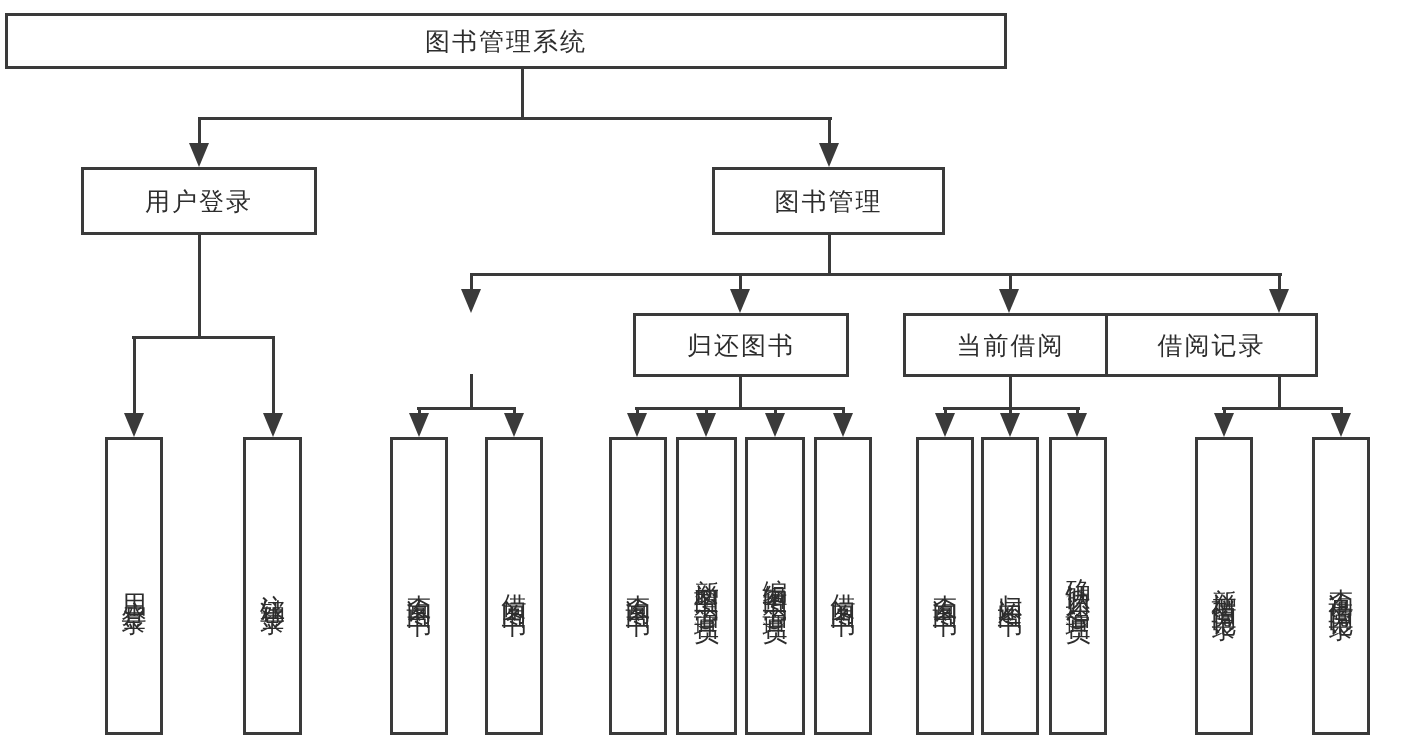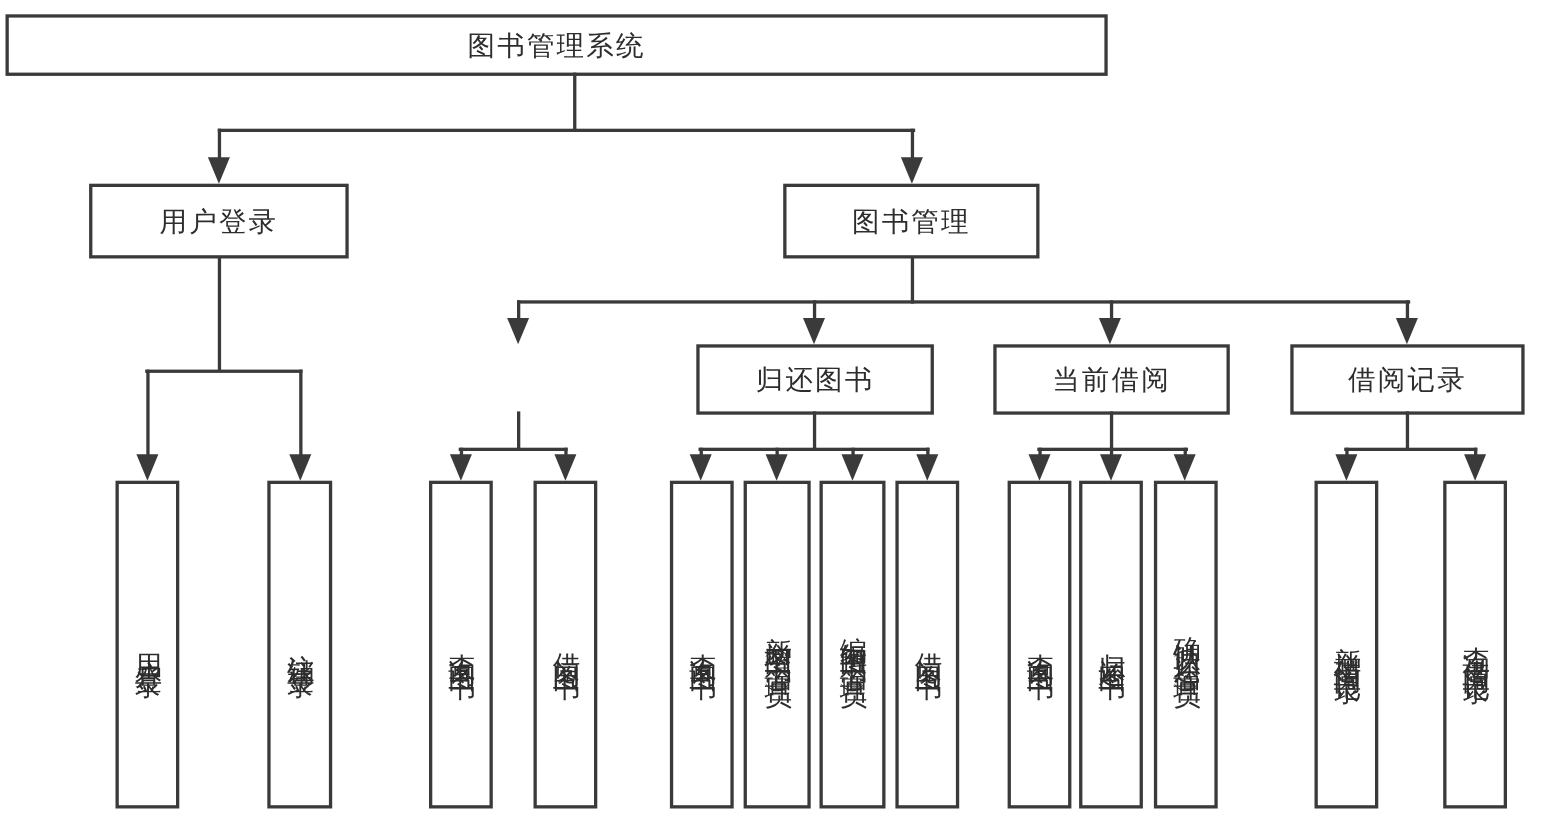--- a/index.html
+++ b/index.html
@@ -77,21 +77,21 @@
   <div class="arrow" style="left:999px;top:289px"></div>
   <div class="vline" style="left:1278px;top:273px;height:19px"></div>
   <div class="arrow" style="left:1269px;top:289px"></div>
 
   <div class="box" style="left:633px;top:313px;width:216px;height:64px">
     <span class="hlabel">归还图书</span>
   </div>
   <div class="box" style="left:903px;top:313px;width:215px;height:64px">
     <span class="hlabel">当前借阅</span>
   </div>
-  <div class="box" style="left:1173px;top:313px;width:213px;height:64px">
+  <div class="box" style="left:1105px;top:313px;width:213px;height:64px">
     <span class="hlabel">借阅记录</span>
   </div>
 
   <div class="vline" style="left:470px;top:374px;height:36px"></div>
   <div class="hline" style="left:417px;top:407px;width:99px"></div>
   <div class="vline" style="left:418px;top:407px;height:10px"></div>
   <div class="arrow" style="left:409px;top:413px"></div>
   <div class="vline" style="left:513px;top:407px;height:10px"></div>
   <div class="arrow" style="left:504px;top:413px"></div>
 

